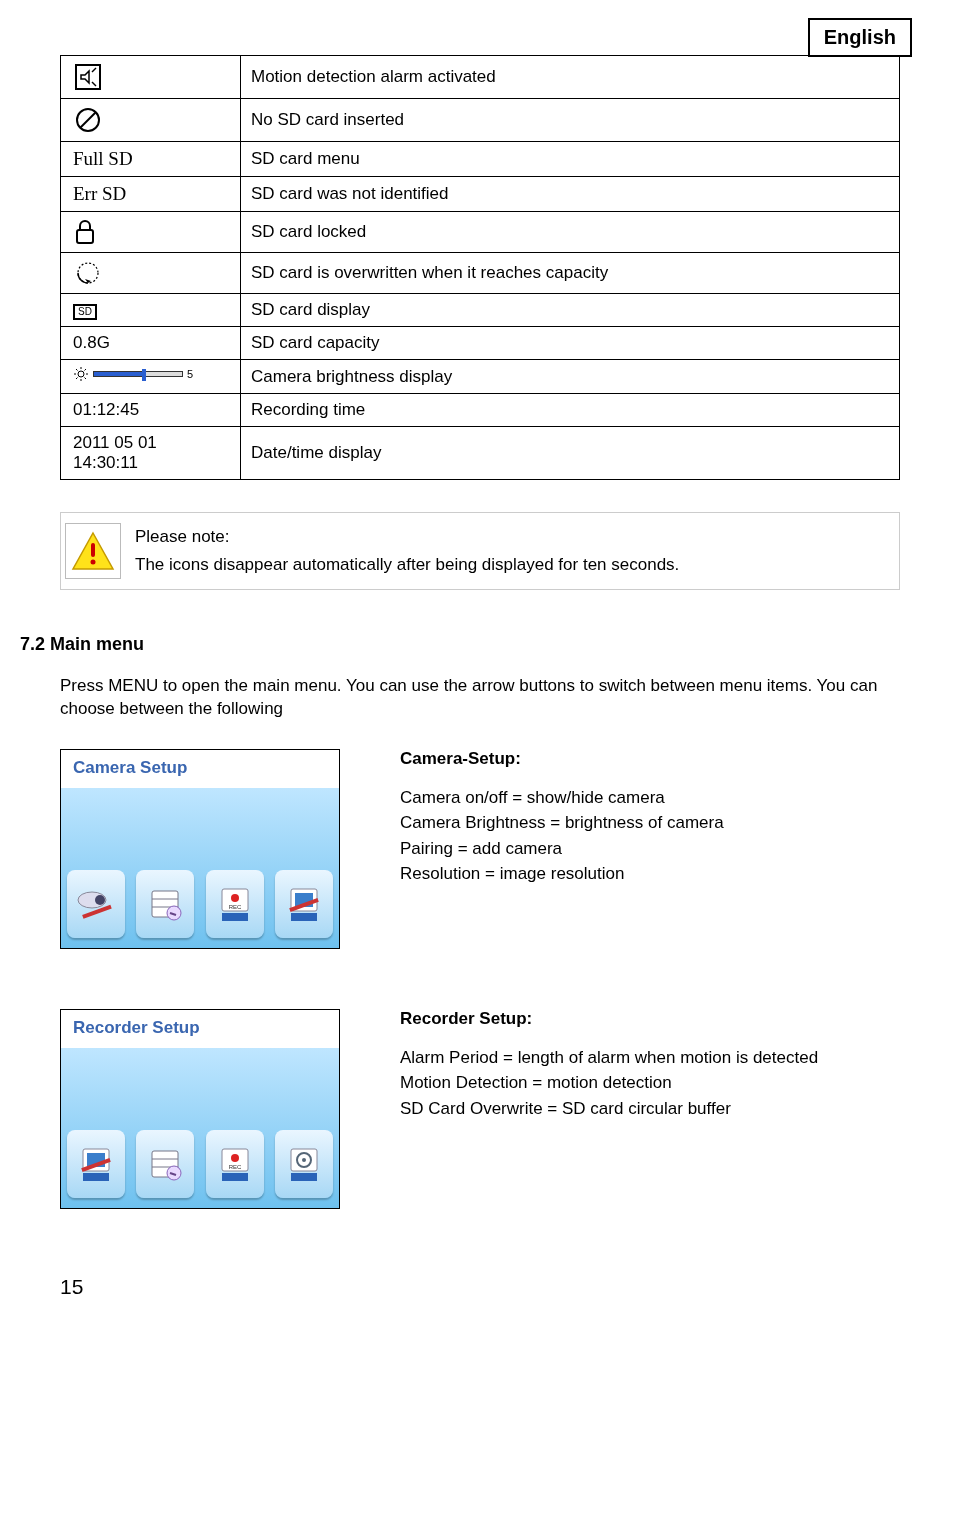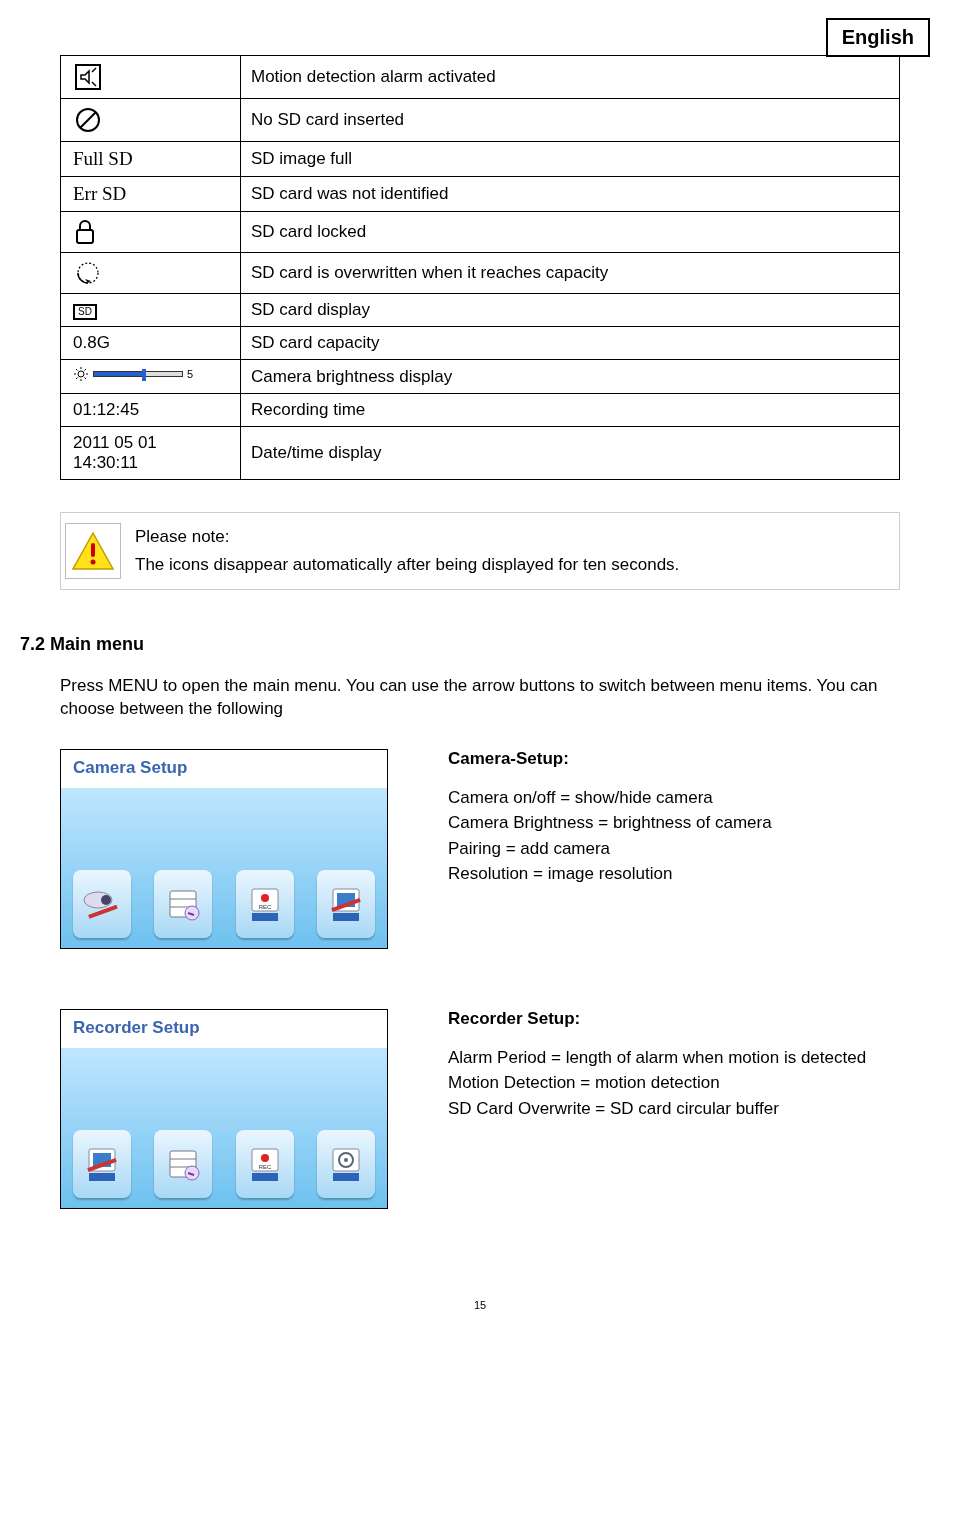--- a/index.html
+++ b/index.html
@@ -8,21 +8,21 @@
     background: #fff;
     width: 960px;
     margin: 0 auto;
     padding: 20px 60px 40px 60px;
     font-size: 17px;
     color: #000;
   }
   .english-badge {
     position: absolute;
     top: 18px;
-    right: 30px;
+    right: 48px;
     border: 2px solid #000;
     padding: 6px 14px;
     font-weight: bold;
     font-size: 20px;
   }
   .icon-table {
     border: 1px solid #000;
     border-collapse: collapse;
     width: 100%;
     margin-top: 35px;
@@ -70,21 +70,21 @@
     line-height: 1.35;
   }
   .setup-row {
     display: flex;
     margin-top: 28px;
     margin-left: 0;
     align-items: flex-start;
   }
   .setup-img {
     border: 1px solid #000;
-    width: 328px;
+    width: 280px;
     flex-shrink: 0;
     background: #ef4444;
   }
   .setup-img .hdr {
     background: #fff;
     color: #3a66b0;
     font-weight: bold;
     padding: 8px 10px 10px 12px;
     font-size: 17px;
   }
@@ -106,23 +106,23 @@
     display: flex; align-items: center; justify-content: center;
   }
   .setup-desc {
     padding-left: 40px;
     flex: 1;
     margin-left: 20px;
   }
   .setup-desc b { font-weight: bold; }
   .setup-desc p { margin-top: 16px; line-height: 1.5; }
   .page-num {
-    text-align: center;
-    margin-top: 90px;
-    font-size: 11px;
+    text-align: left;
+    margin-top: 66px;
+    font-size: 21px;
   }
   
   .slider-mock {
     display:inline-flex; align-items:center; gap:4px;
   }
   .slider-track {
     display:inline-block; width:90px; height:6px;
     background: linear-gradient(to right, #2a5fd0 0%, #2a5fd0 55%, #ddd 55%, #ddd 100%);
     border:1px solid #333; position:relative;
   }
@@ -152,21 +152,21 @@
       <td class="icon-cell">
         <svg class="ico" width="30" height="30" viewBox="0 0 30 30">
           <circle cx="15" cy="15" r="11" fill="none" stroke="#000" stroke-width="2"></circle>
           <line x1="7" y1="23" x2="23" y2="7" stroke="#000" stroke-width="2"></line>
         </svg>
       </td>
       <td>No SD card inserted</td>
     </tr>
     <tr>
       <td class="icon-cell" style="font-family: 'Times New Roman', serif; font-size:19px;">Full SD</td>
-      <td>SD image full</td>
+      <td>SD card menu</td>
     </tr>
     <tr>
       <td class="icon-cell" style="font-family: 'Times New Roman', serif; font-size:19px;">Err SD</td>
       <td>SD card was not identified</td>
     </tr>
     <tr>
       <td class="icon-cell">
         <svg class="ico" width="24" height="28" viewBox="0 0 24 28">
           <rect x="4" y="12" width="16" height="13" rx="2" fill="none" stroke="#000" stroke-width="2"></rect>
           <path d="M7 12 V8 a5 5 0 0 1 10 0 V12" fill="none" stroke="#000" stroke-width="2"></path>

